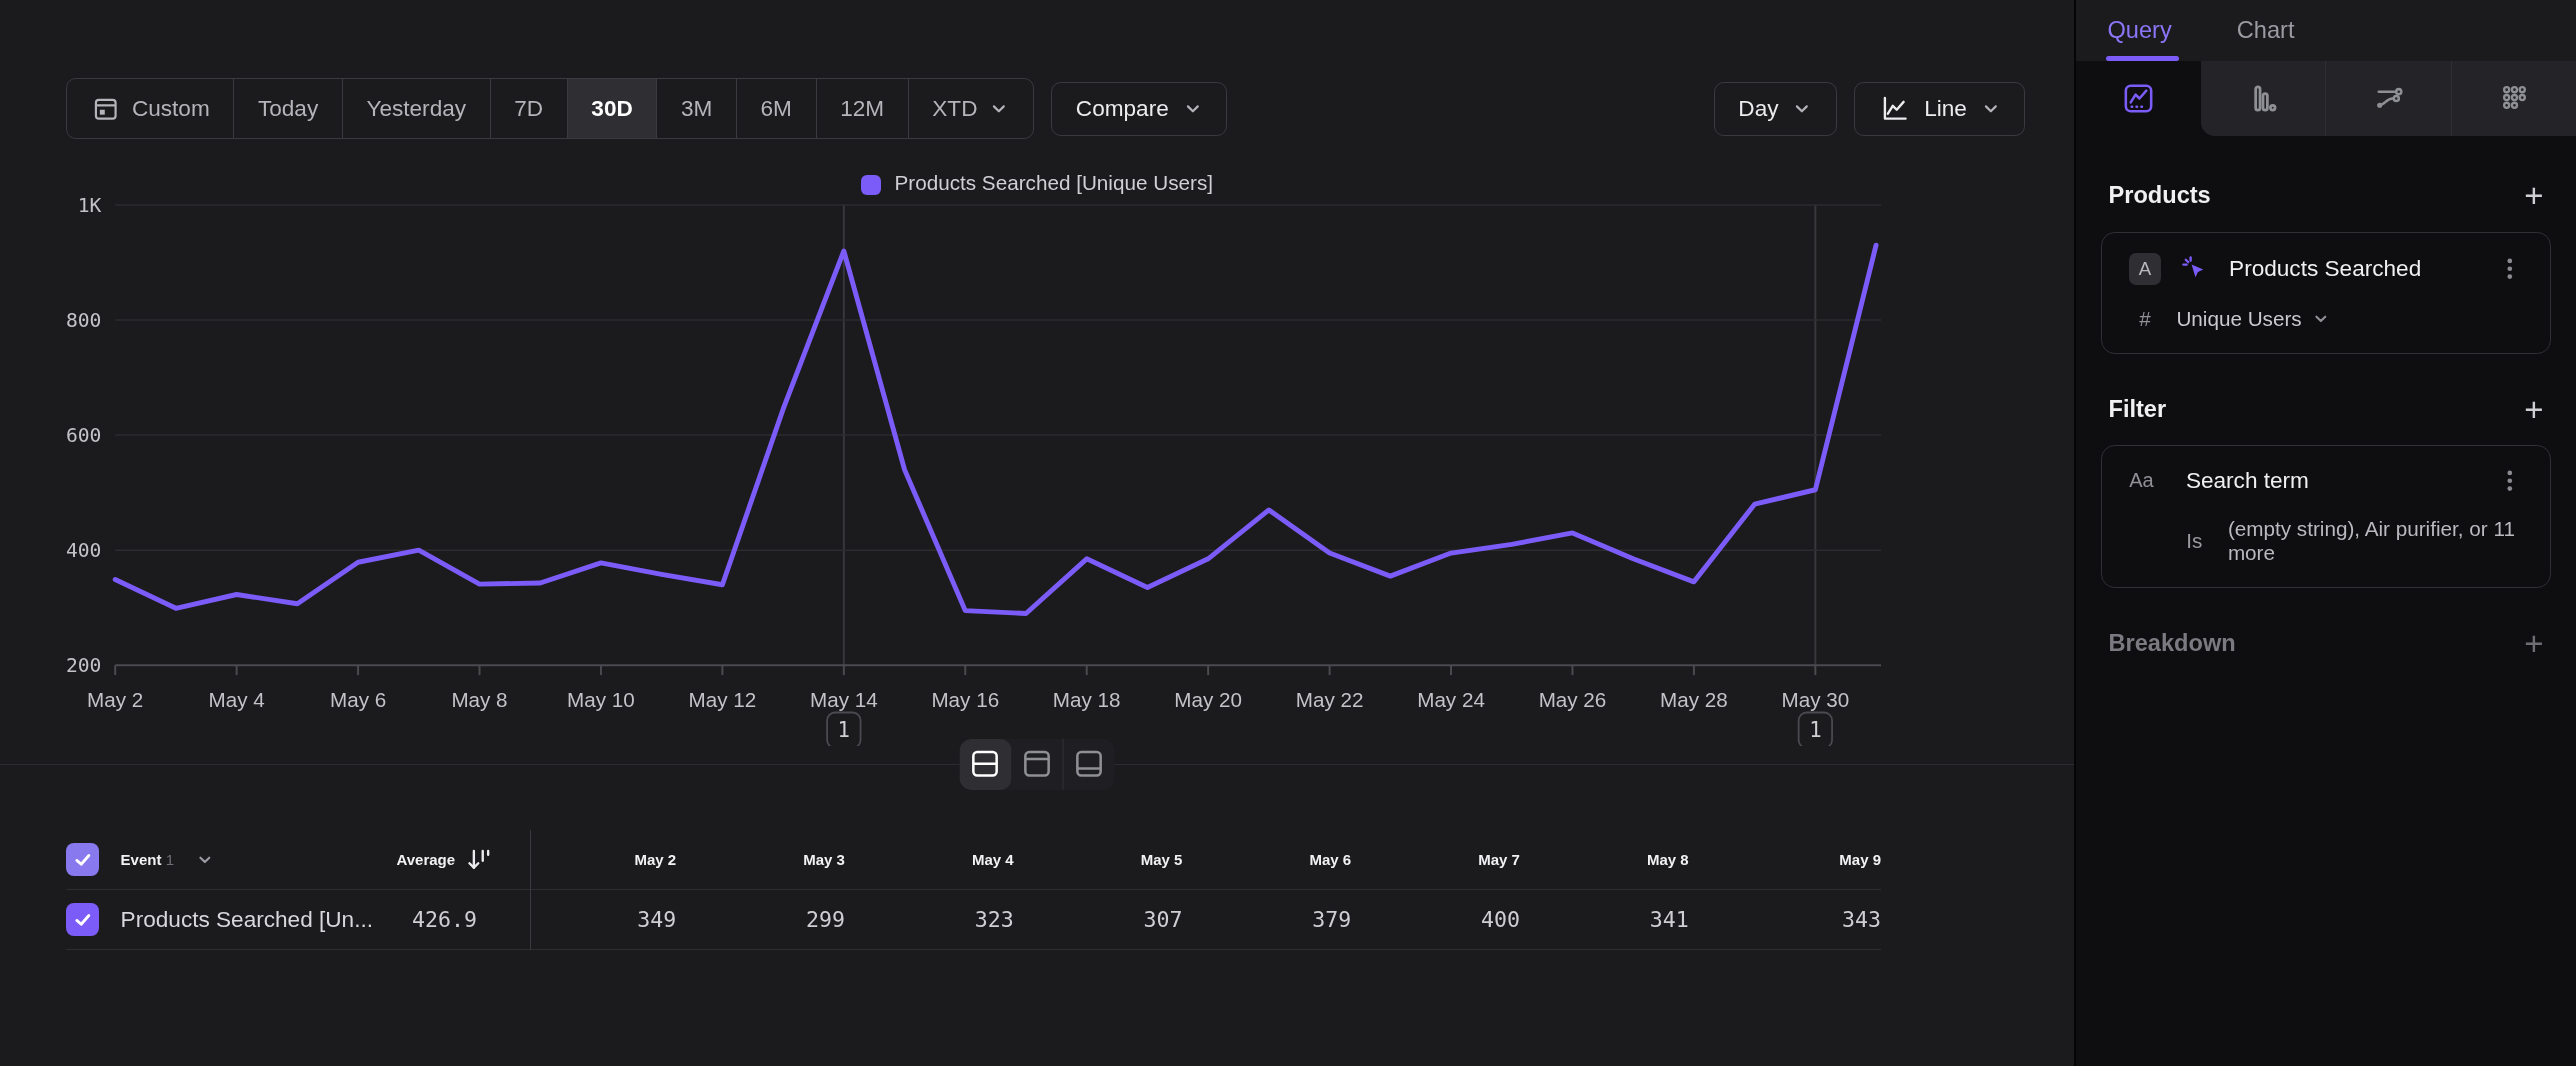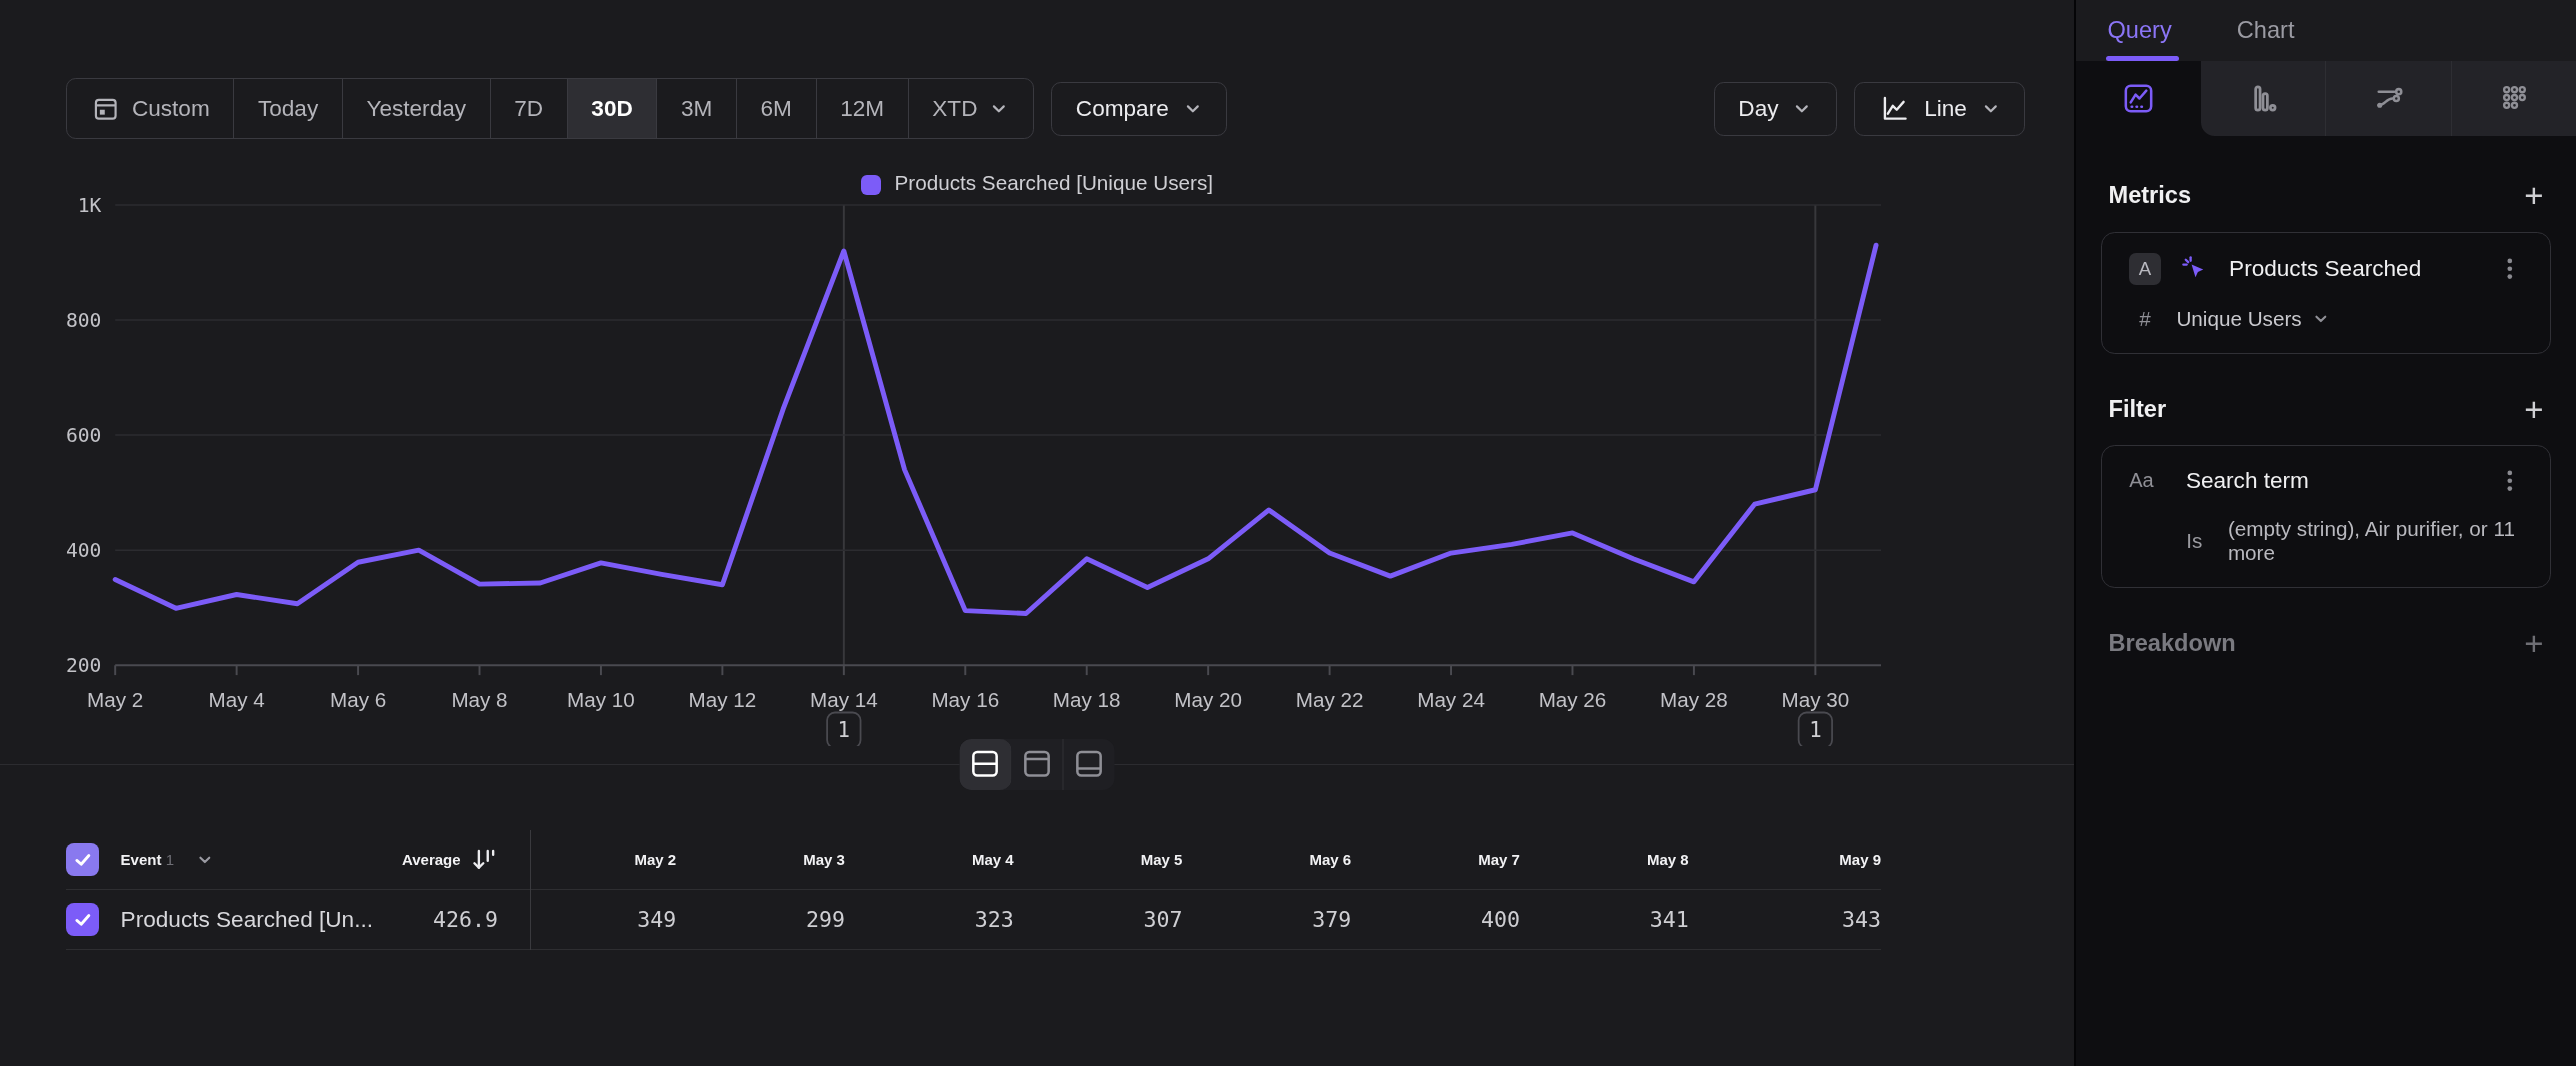--- a/index.html
+++ b/index.html
@@ -62,21 +62,21 @@
     color:#8f8f96;border-right:1px solid #323237;
   }
   .layout-btn:last-child{border-right:none;}
   .layout-btn.active{background:#2e2e33;color:#ffffff;border-radius:11.8px;}
   .layout-btn svg{width:33px;height:31.5px;}
   
   .table{margin:65px 66px 0;width:1815px;position:relative;}
   .table .vline{position:absolute;left:464px;top:0;bottom:0;width:1px;background:#3a3a3e;}
   .trow{display:flex;height:59px;align-items:center;border-bottom:1px solid #2e2e31;}
   .col-name{width:325px;display:flex;align-items:center;gap:21.6px;min-width:0;}
-  .col-avg{width:140px;display:flex;align-items:center;justify-content:flex-end;gap:9.8px;padding-right:33px;box-sizing:border-box;}
+  .col-avg{width:140px;display:flex;align-items:center;justify-content:center;gap:9.8px;padding-right:33px;box-sizing:border-box;}
   .dates{flex:1;display:grid;grid-template-columns:repeat(8,1fr);}
   .dates .dcell{text-align:right;padding-right:23.6px;}
   .dates .dcell:last-child{padding-right:0;}
   .th{font-weight:700;font-size:15px;color:#f2f2f4;}
   .mono{font-family:"DejaVu Sans Mono",monospace;font-size:21.6px;color:#cfcfd3;}
   .checkbox{
     width:33px;height:33px;border-radius:7.9px;background:#7c5cf8;flex:0 0 auto;
     display:flex;align-items:center;justify-content:center;cursor:pointer;
   }
   .checkbox.light{background:#8979ef;}
@@ -386,21 +386,21 @@
             <circle cx="29" cy="19" r="2.6"></circle>
           <circle cx="13" cy="27" r="2.6"></circle>
             <circle cx="21" cy="27" r="2.6"></circle>
         </svg>
       </div>
     </div>
 
     <div class="panel-body">
 
       <div class="sect-head first">
-        <span class="sect-title">Metrics</span>
+        <span class="sect-title">Products</span>
         <span class="plus-btn">+</span>
       </div>
       <div class="card">
         <div class="card-row1">
           <span class="letter-badge">A</span>
           <svg class="click-icon" viewBox="0 0 34 34" fill="none" stroke="currentColor" stroke-width="2.4" stroke-linecap="round" stroke-linejoin="round">
             <path d="M14 13 L26 18 L20.5 20.5 L18 26 Z" fill="currentColor" stroke="none"></path>
             <line x1="8" y1="8" x2="10.5" y2="10.5"></line>
               <line x1="13" y1="5.5" x2="13" y2="9"></line>
               <line x1="5.5" y1="13" x2="9" y2="13"></line>

